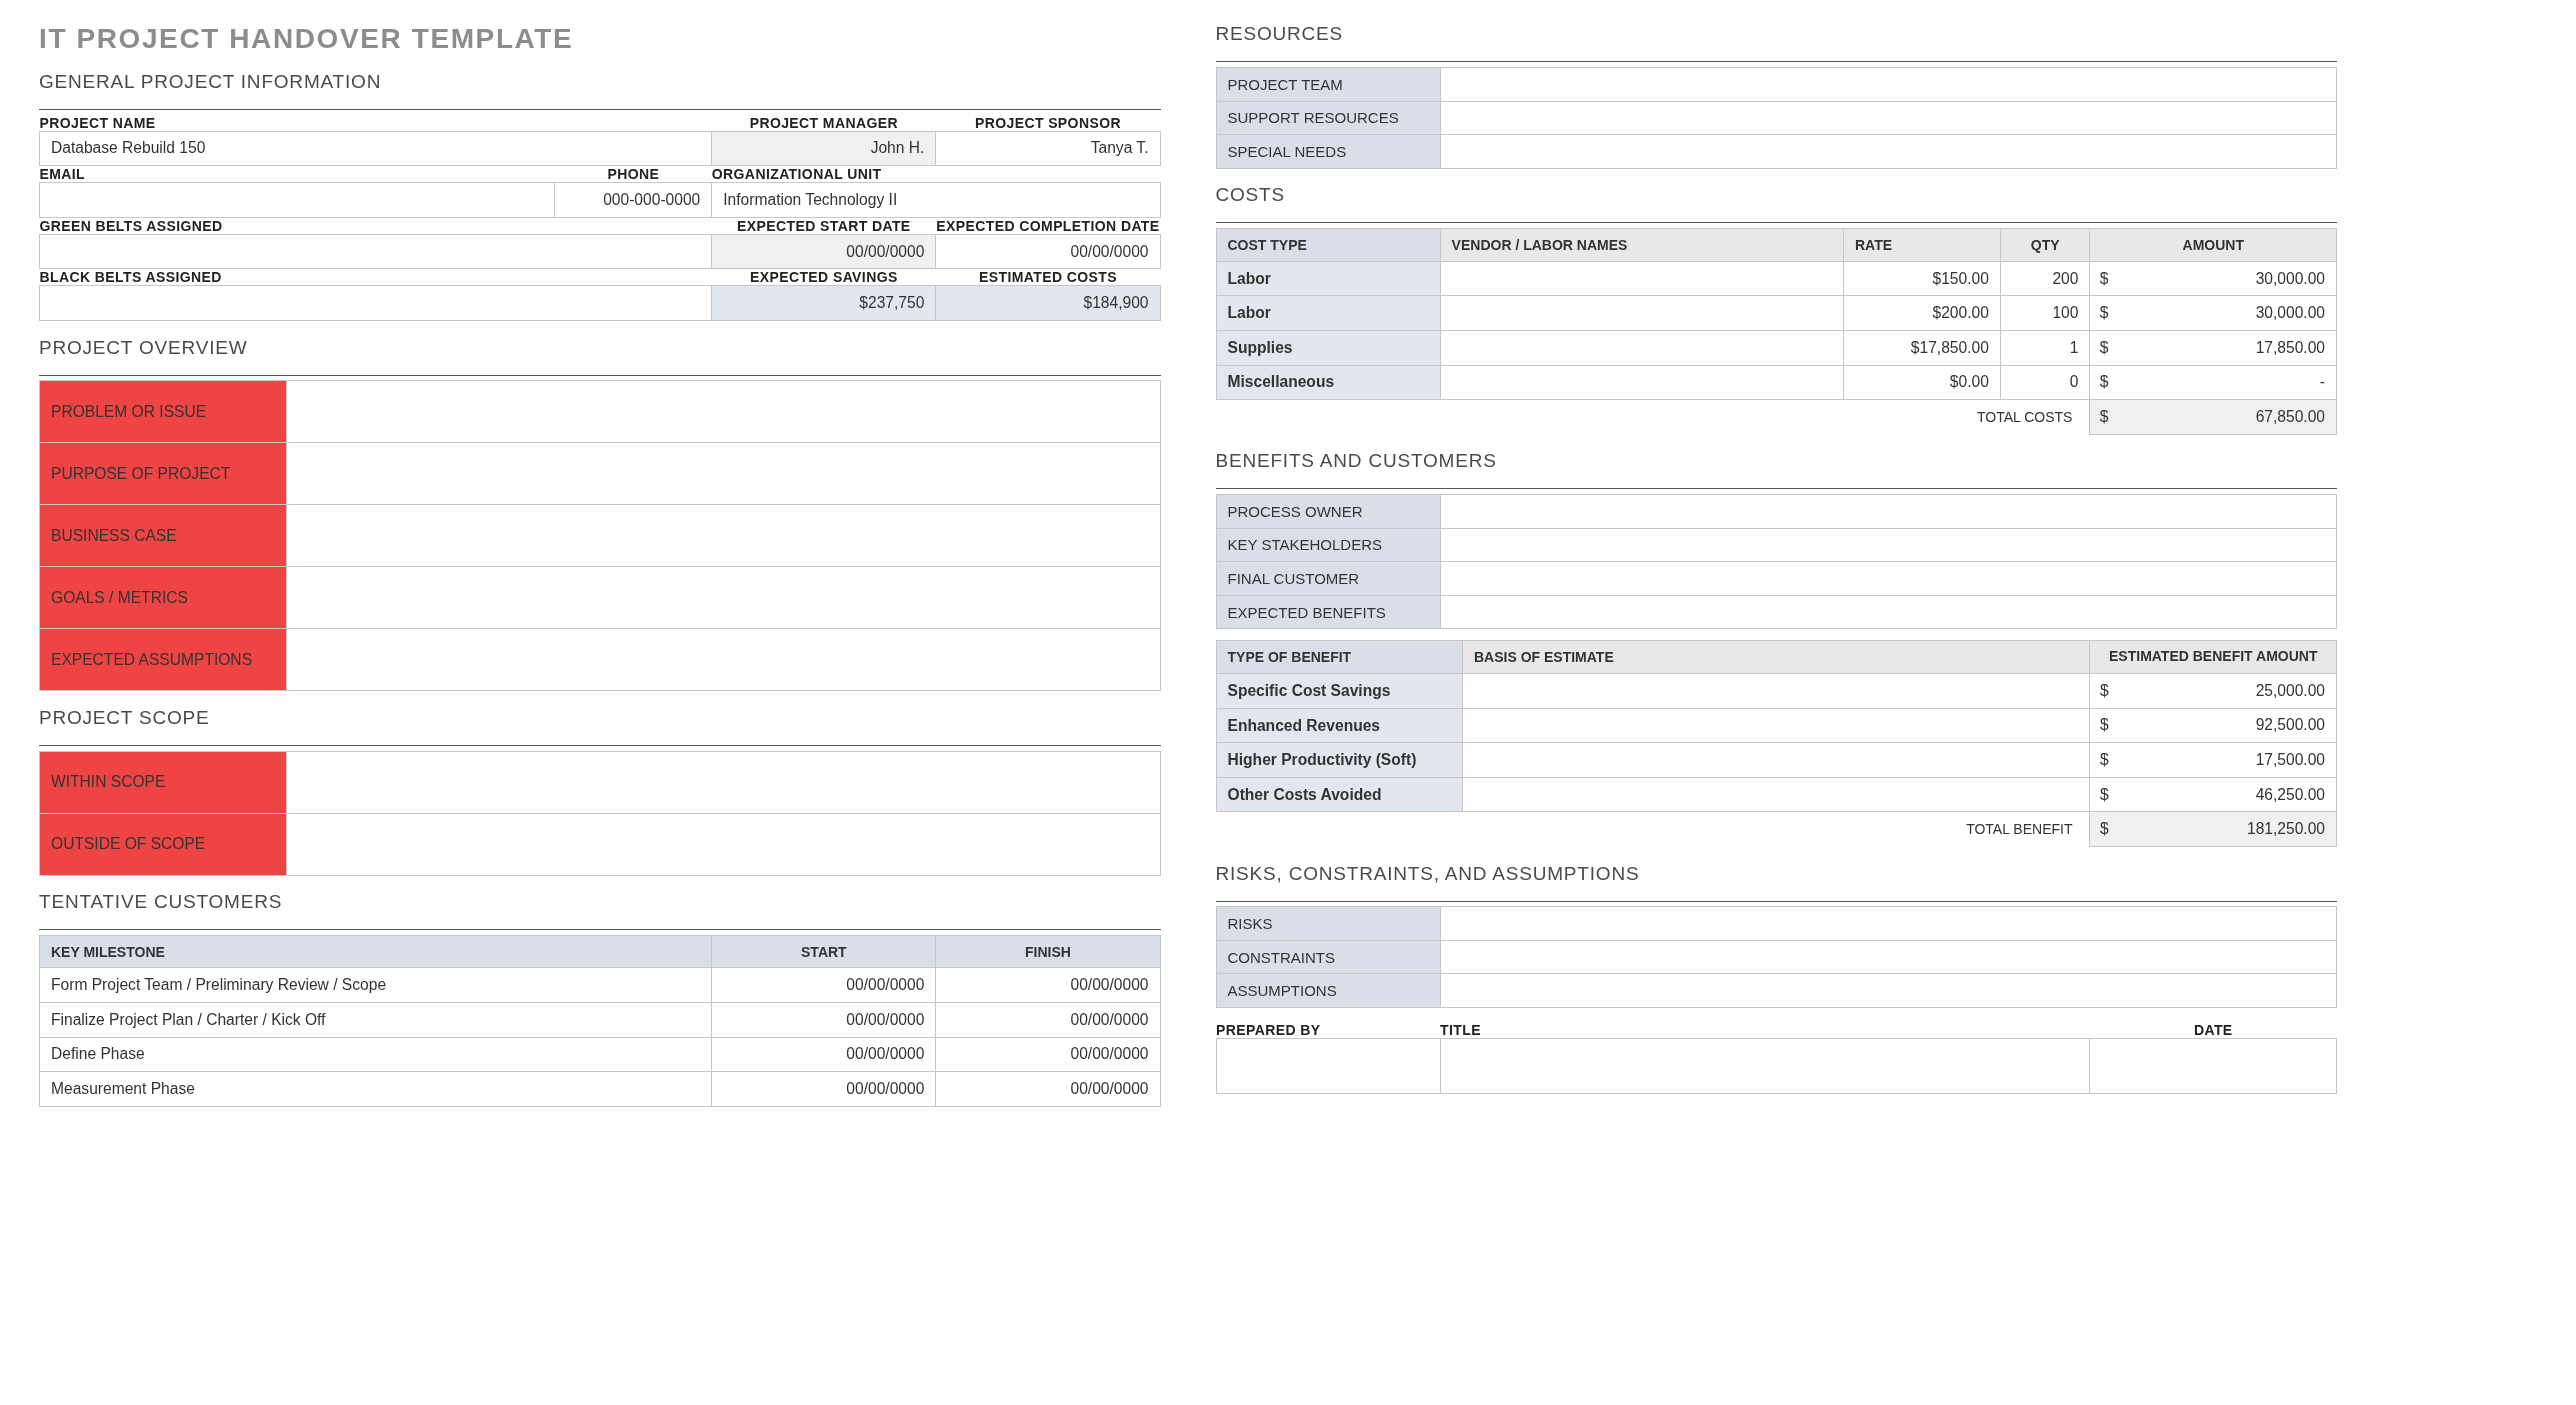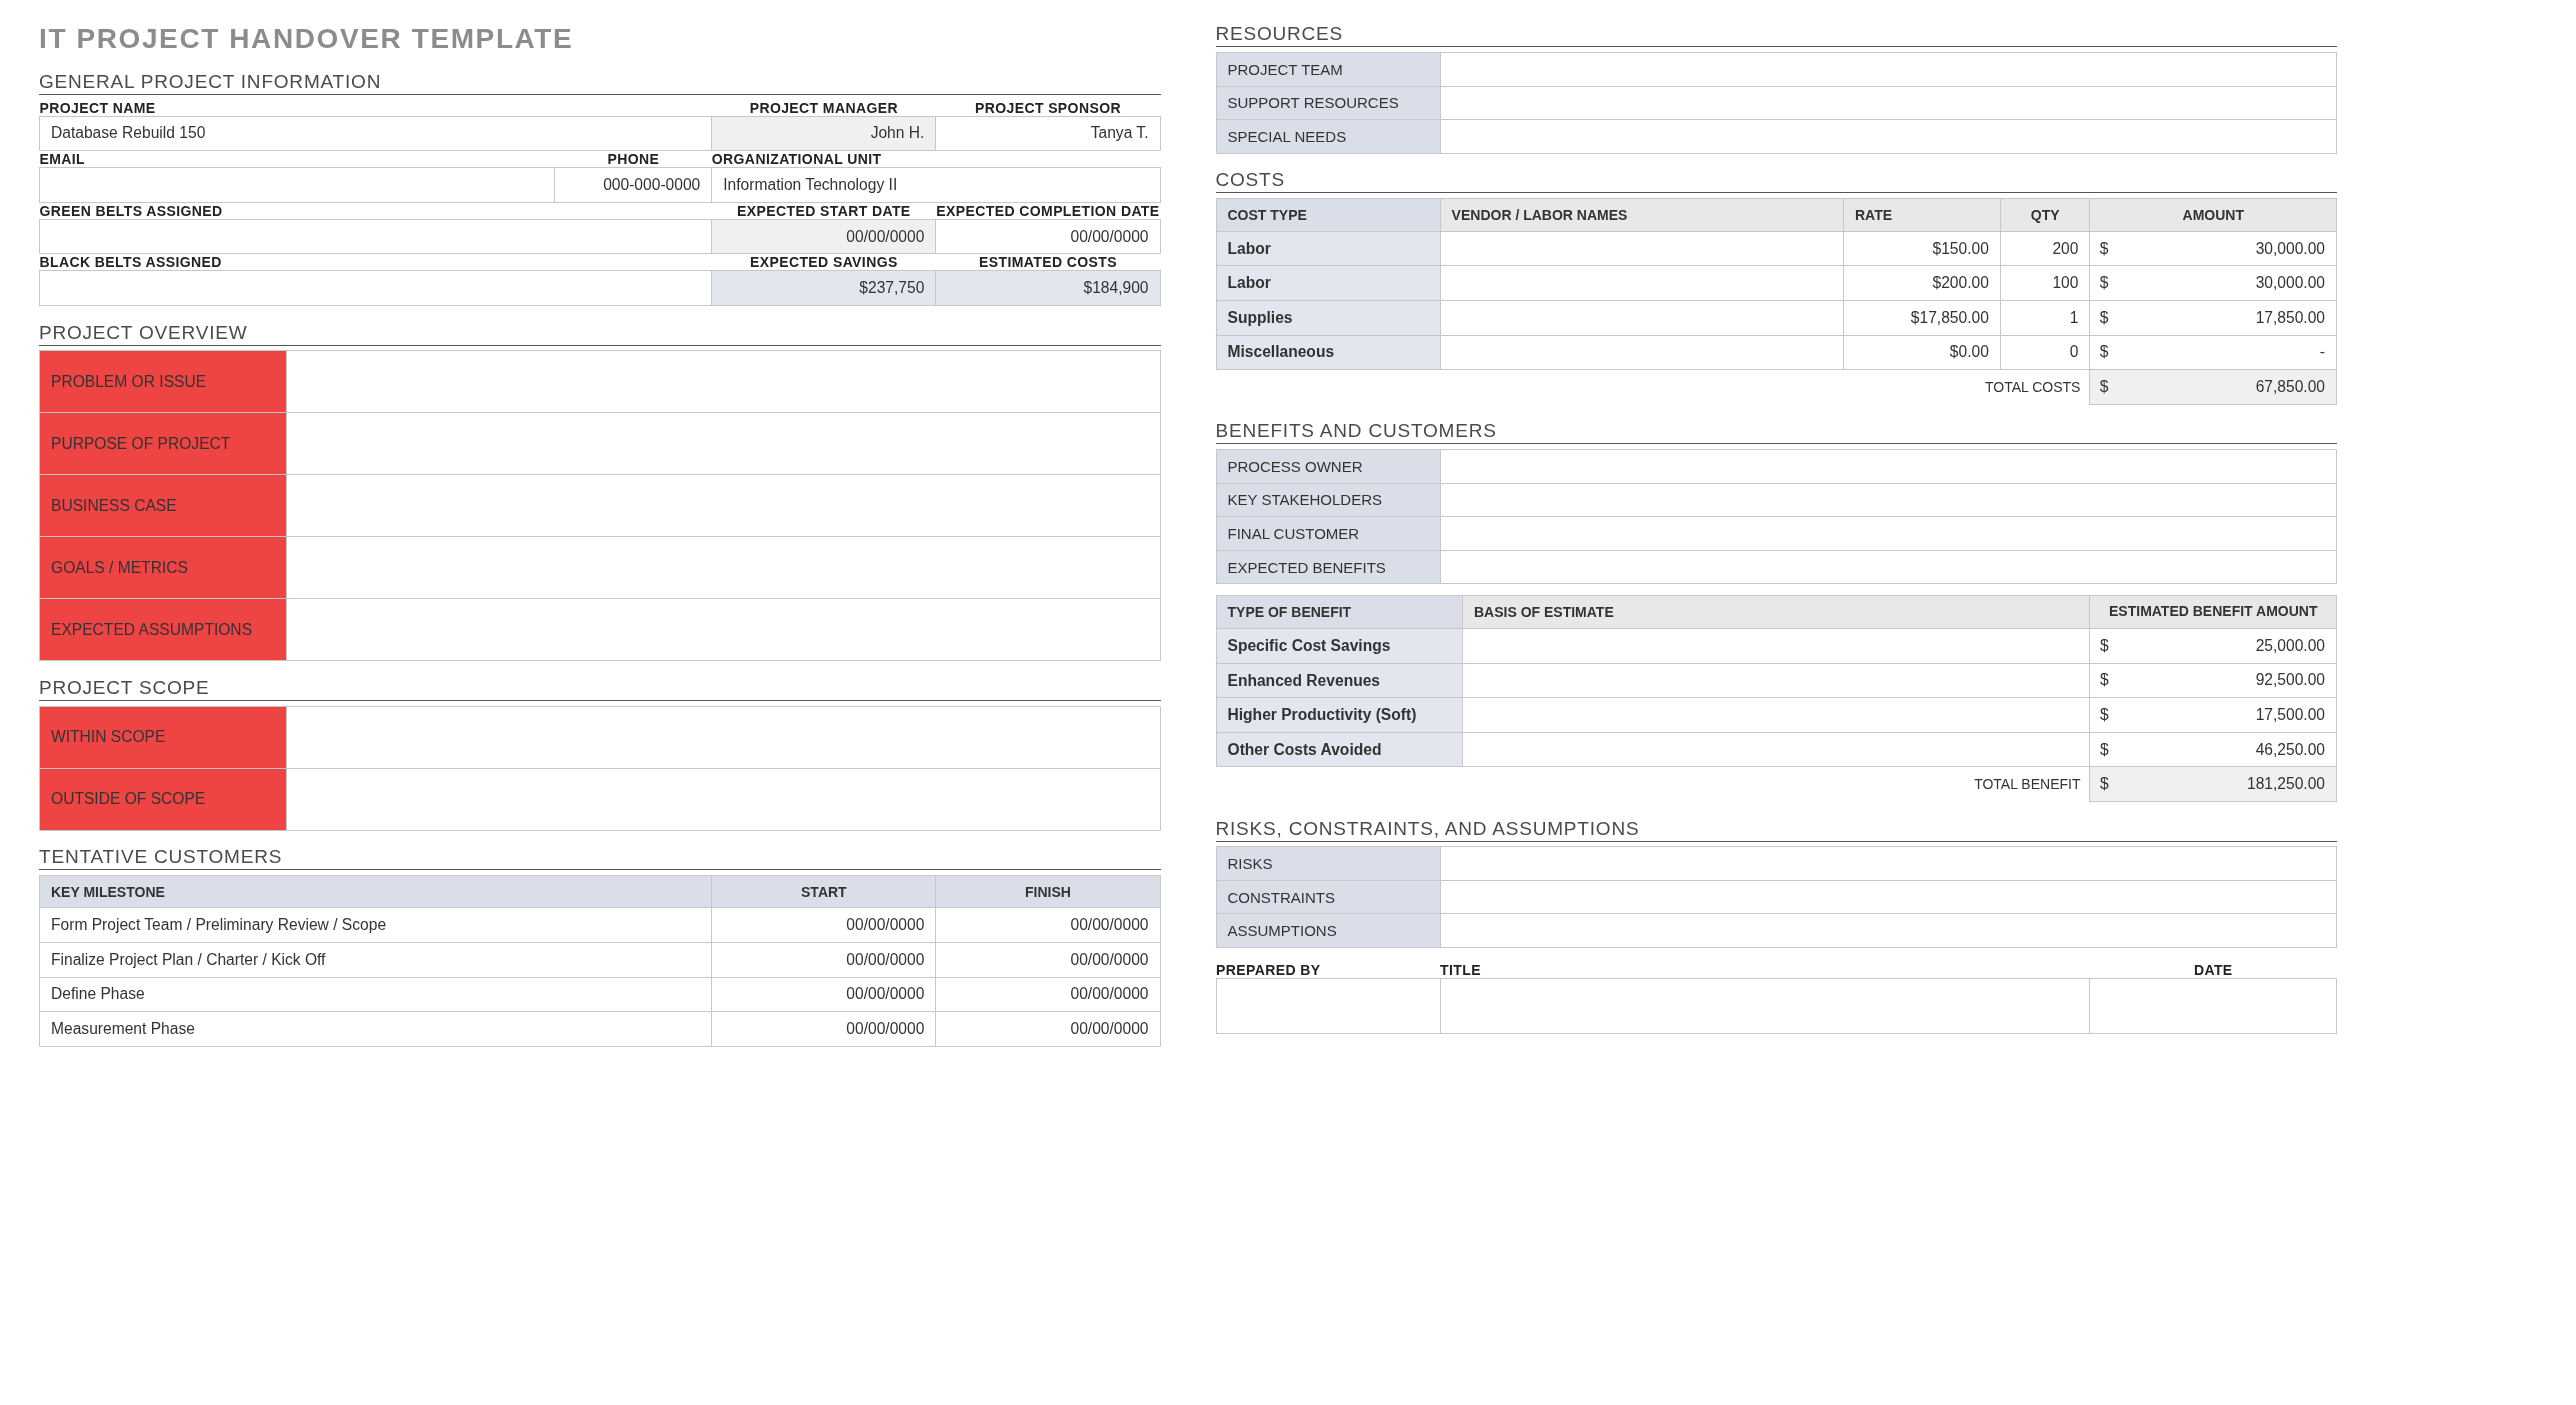--- a/index.html
+++ b/index.html
@@ -28,21 +28,21 @@
     color: #8a8c8e;
     font-weight: 600;
     margin: 0 0 7.8px 0;
   }
 
   .section-title {
     font-size: 19px;
     letter-spacing: 0.8px;
     color: #4a4a4a;
     border-bottom: 0.8px solid #555;
-    padding-bottom: 1px;
+    padding-bottom: 16px;
     margin: 15.6px 0 4.7px 0;
     font-weight: 400;
   }
 
   table {
     border-collapse: collapse;
     width: 100%;
     table-layout: fixed;
   }
   td, th {
@@ -91,21 +91,21 @@
   }
   .kv-big-label {
     background: #ef4444;
     font-size: 15.6px;
     height: 62px;
   }
 
   .noborder td { border: none; background: transparent; padding: 0; }
 
   .tot-row td { border: none; background: transparent; }
-  .tot-lbl { text-align: right; font-size: 14px; padding-right: 9px; }
+  .tot-lbl { text-align: right; font-size: 14px; padding-right: 17px; }
   .tot-box { border: 0.8px solid #c7c7c7 !important; background: #f0f0f0 !important; text-align: right; }
   .dollar-cell { position: relative; text-align: right; padding-left: 23.4px; }
   .dollar-cell .sym { position: absolute; left: 9.4px; }
 </style>
 </head>
 <body>
 
 <div class="page">
 
   <div class="col">

